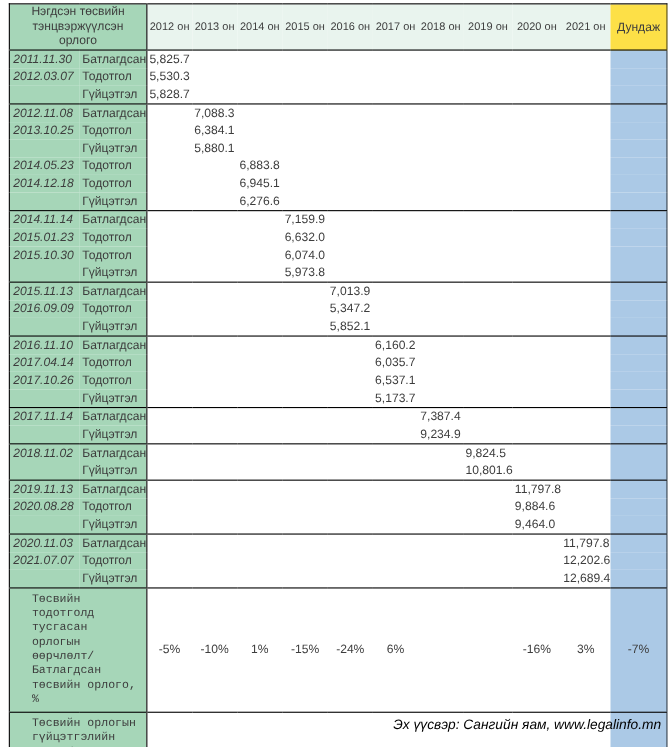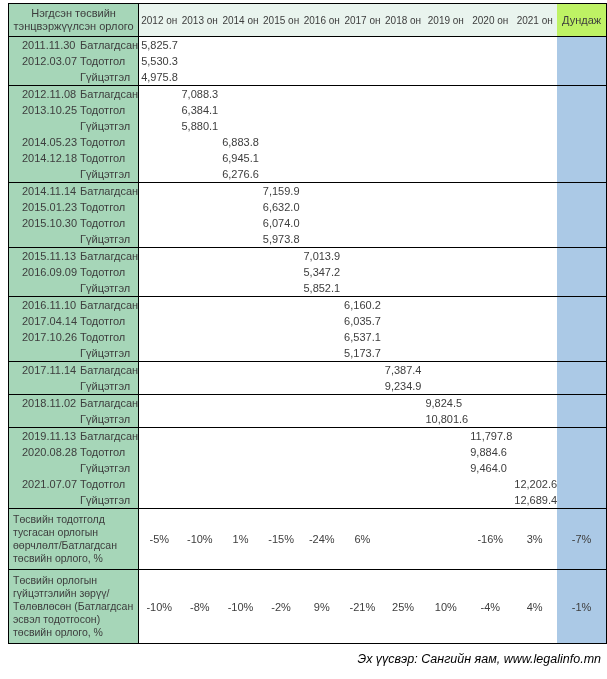--- a/index.html
+++ b/index.html
@@ -7,37 +7,37 @@
   .page { position:relative; width:607px; height:679px; background:#ffffff; overflow:hidden; }
 
   table.budget { position:absolute; left:8px; top:3px; border-collapse:collapse; table-layout:fixed;
                  border:1.5px solid #000; }
   th, td { padding:0; margin:0; font-weight:normal; }
 
   
   thead th { height:30px; font-size:10px; vertical-align:middle; }
   th.title { background:#a6d6b8; font-size:11px; line-height:13px; text-align:center; padding:1px 3px; }
   th.year  { background:#e9f4ee; text-align:center; white-space:nowrap; }
-  th.avg-h { background:#bef264; text-align:center; font-size:11px; }
+  th.avg-h { background:#fde047; text-align:center; font-size:11px; }
   thead tr { border-bottom:1px solid #000; }
 
   
   tbody td { height:16px; font-size:11px; line-height:16px; vertical-align:middle; }
-  td.date { background:#a6d6b8; text-align:left; padding-left:13px; white-space:nowrap; }
+  td.date { background:#a6d6b8; text-align:left; padding-left:3px; white-space:nowrap;font-style:italic; }
   td.type { background:#a6d6b8; text-align:left; padding-left:3px; border-right:1px solid #000; white-space:nowrap; }
   th.title { border-right:1px solid #000; }
   td.slabel { border-right:1px solid #000; }
   td.val { text-align:left; padding-left:2px; white-space:nowrap; overflow:visible; background:#ffffff; }
   td.avg { background:#abc9e6; }
   tr.group-start td { border-top:1px solid #000; }
 
   
   tr.summary td { border-top:1px solid #000; }
   td.slabel { background:#a6d6b8; font-size:10.5px; line-height:13px; text-align:left;
-              vertical-align:middle; padding:4px 4px 4px 4px; }
+              vertical-align:middle; padding:4px 4px 4px 20px;font-family:Liberation Mono, monospace; }
   td.pct { text-align:center; font-size:11px; background:#ffffff; }
   td.avg.pct { background:#abc9e6; }
 
   .source { position:absolute; right:6px; top:652px; font-size:12.5px; font-style:italic;
             color:#000000; font-family:"Liberation Sans", sans-serif; }
 </style>
 </head>
 <body>
 
 <div class="page">
@@ -101,21 +101,21 @@
           <td class="val"></td>
           <td class="val"></td>
           <td class="val"></td>
           <td class="val"></td>
           <td class="val"></td>
           <td class="avg"></td>
         </tr>
         <tr>
           <td class="date"></td>
           <td class="type">Гүйцэтгэл</td>
-          <td class="val">4,975.8</td>
+          <td class="val">5,828.7</td>
           <td class="val"></td>
           <td class="val"></td>
           <td class="val"></td>
           <td class="val"></td>
           <td class="val"></td>
           <td class="val"></td>
           <td class="val"></td>
           <td class="val"></td>
           <td class="val"></td>
           <td class="avg"></td>
@@ -471,20 +471,35 @@
           <td class="val"></td>
           <td class="val"></td>
           <td class="val"></td>
           <td class="val"></td>
           <td class="val"></td>
           <td class="val"></td>
           <td class="val"></td>
           <td class="val"></td>
           <td class="val">9,464.0</td>
           <td class="val"></td>
+          <td class="avg"></td>
+        </tr>
+        <tr class="group-start">
+          <td class="date">2020.11.03</td>
+          <td class="type">Батлагдсан</td>
+          <td class="val"></td>
+          <td class="val"></td>
+          <td class="val"></td>
+          <td class="val"></td>
+          <td class="val"></td>
+          <td class="val"></td>
+          <td class="val"></td>
+          <td class="val"></td>
+          <td class="val"></td>
+          <td class="val">11,797.8</td>
           <td class="avg"></td>
         </tr>
         <tr>
           <td class="date">2021.07.07</td>
           <td class="type">Тодотгол</td>
           <td class="val"></td>
           <td class="val"></td>
           <td class="val"></td>
           <td class="val"></td>
           <td class="val"></td>

